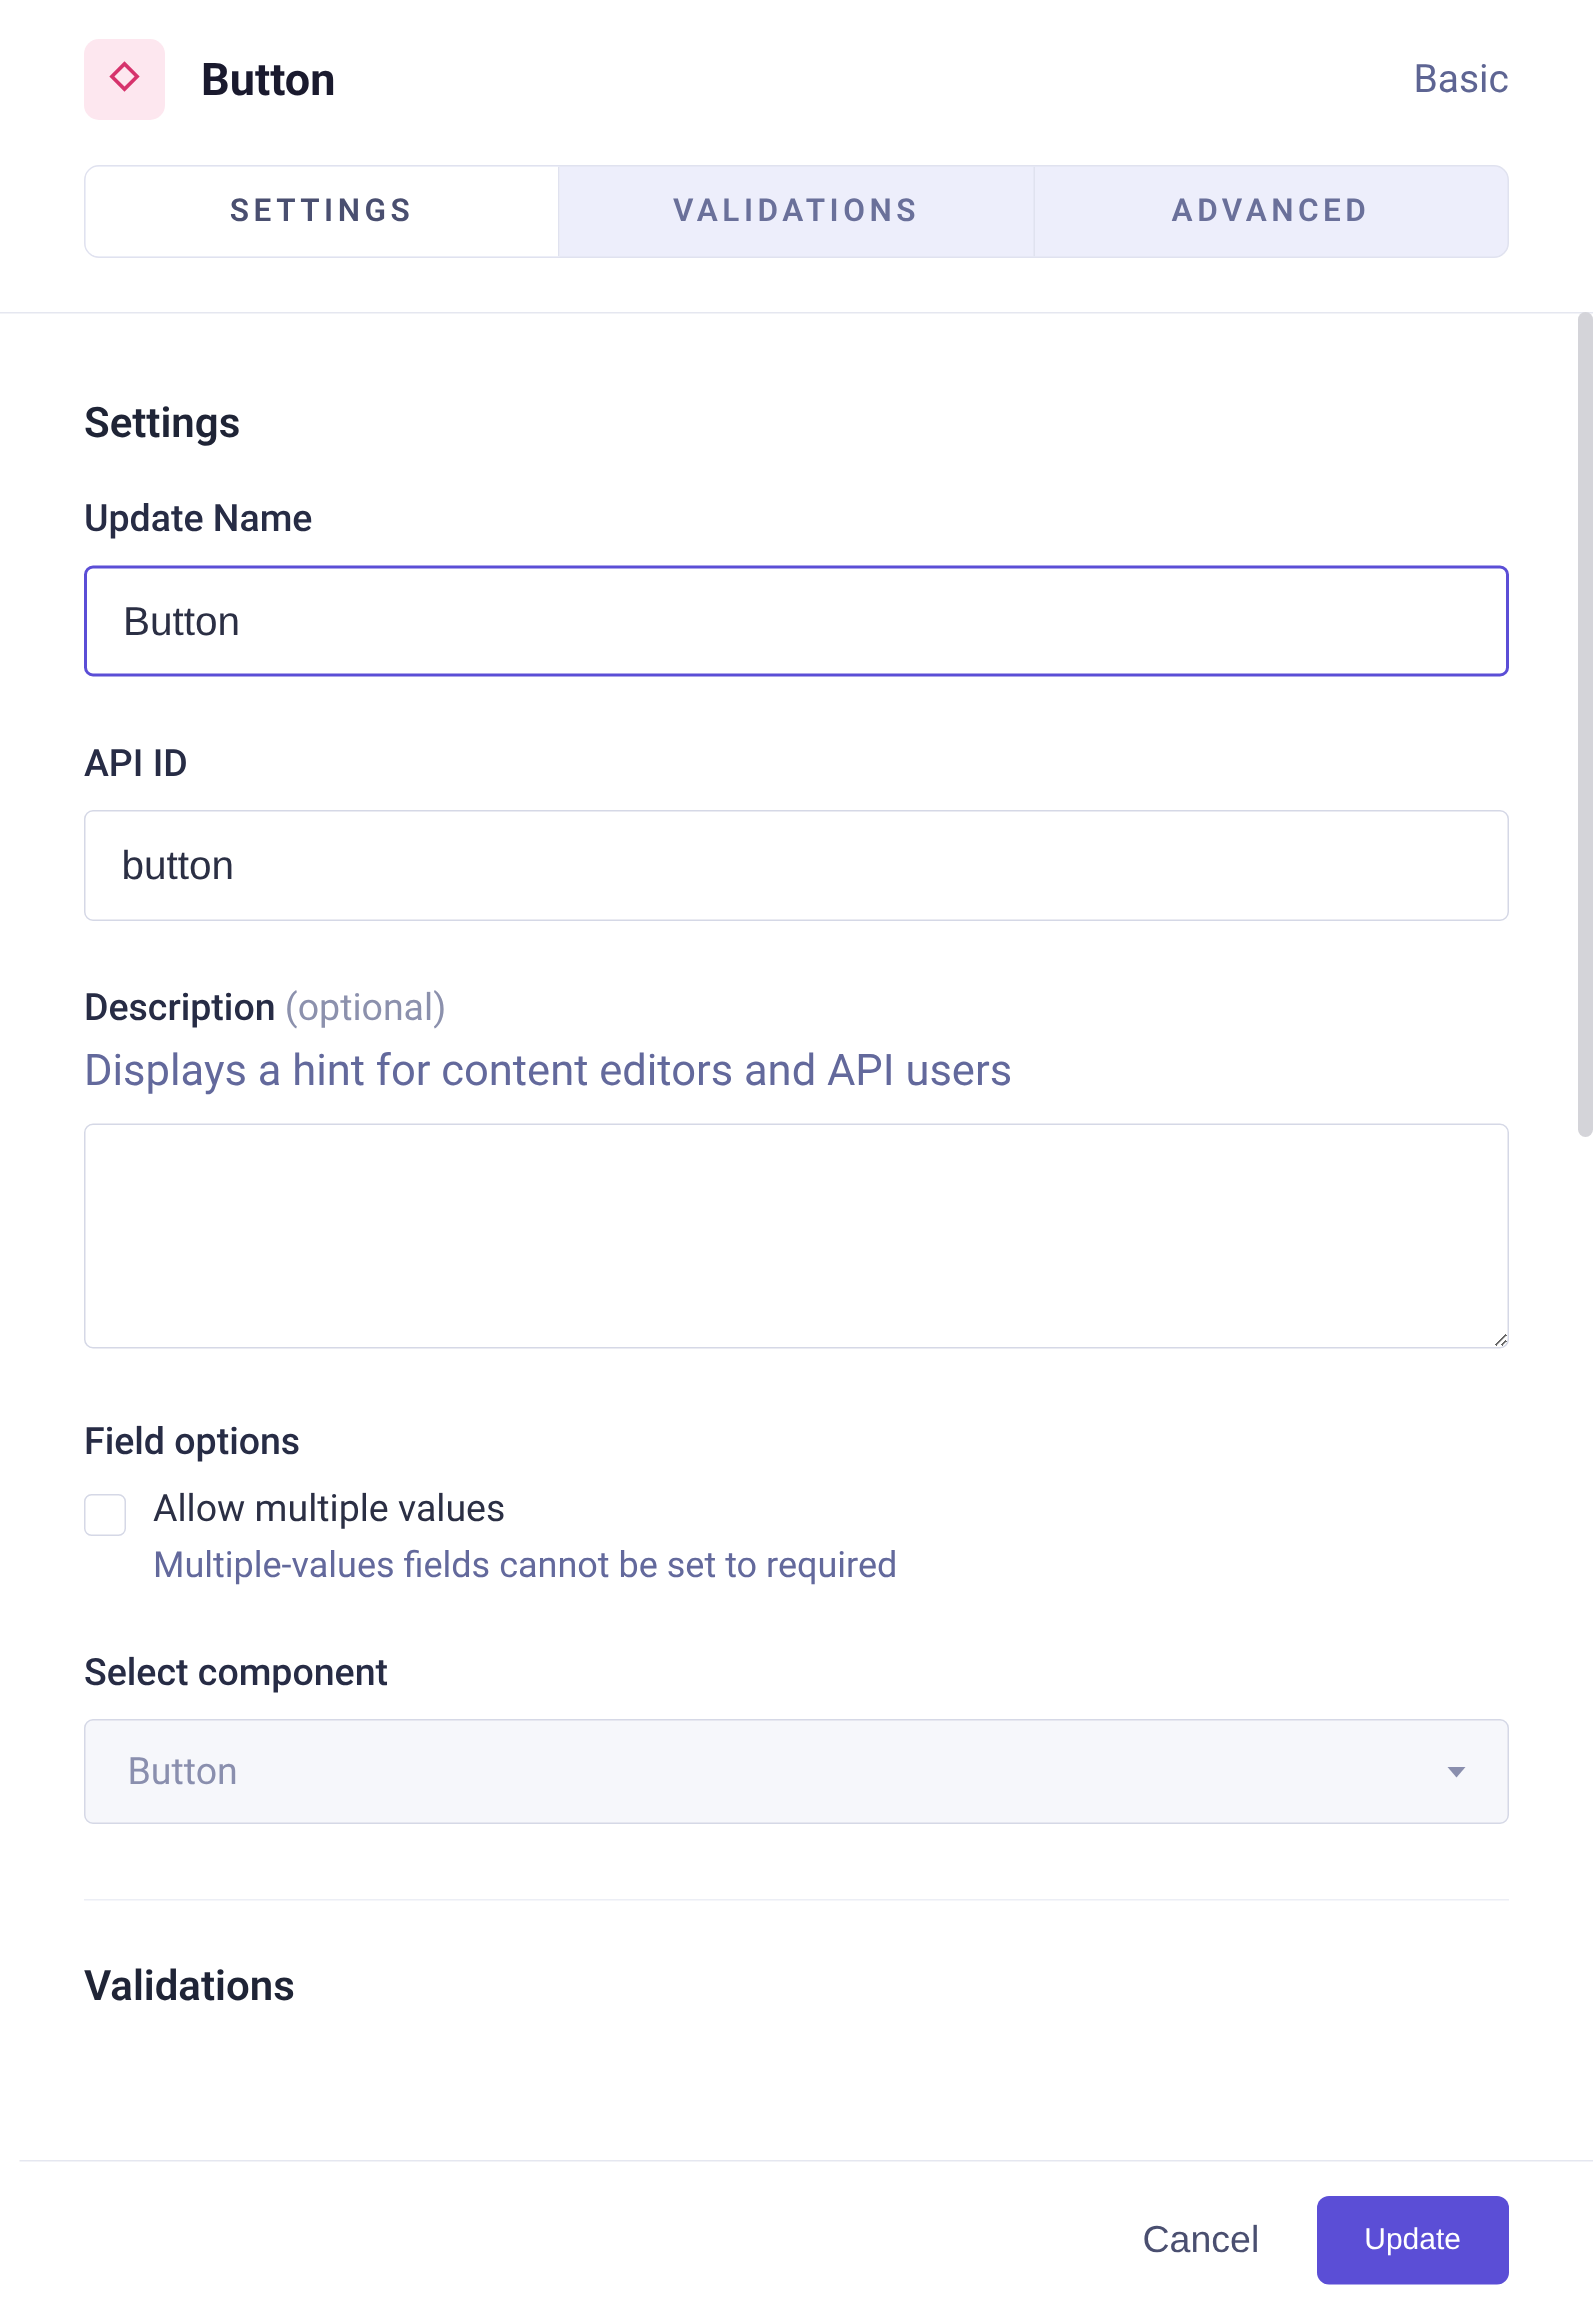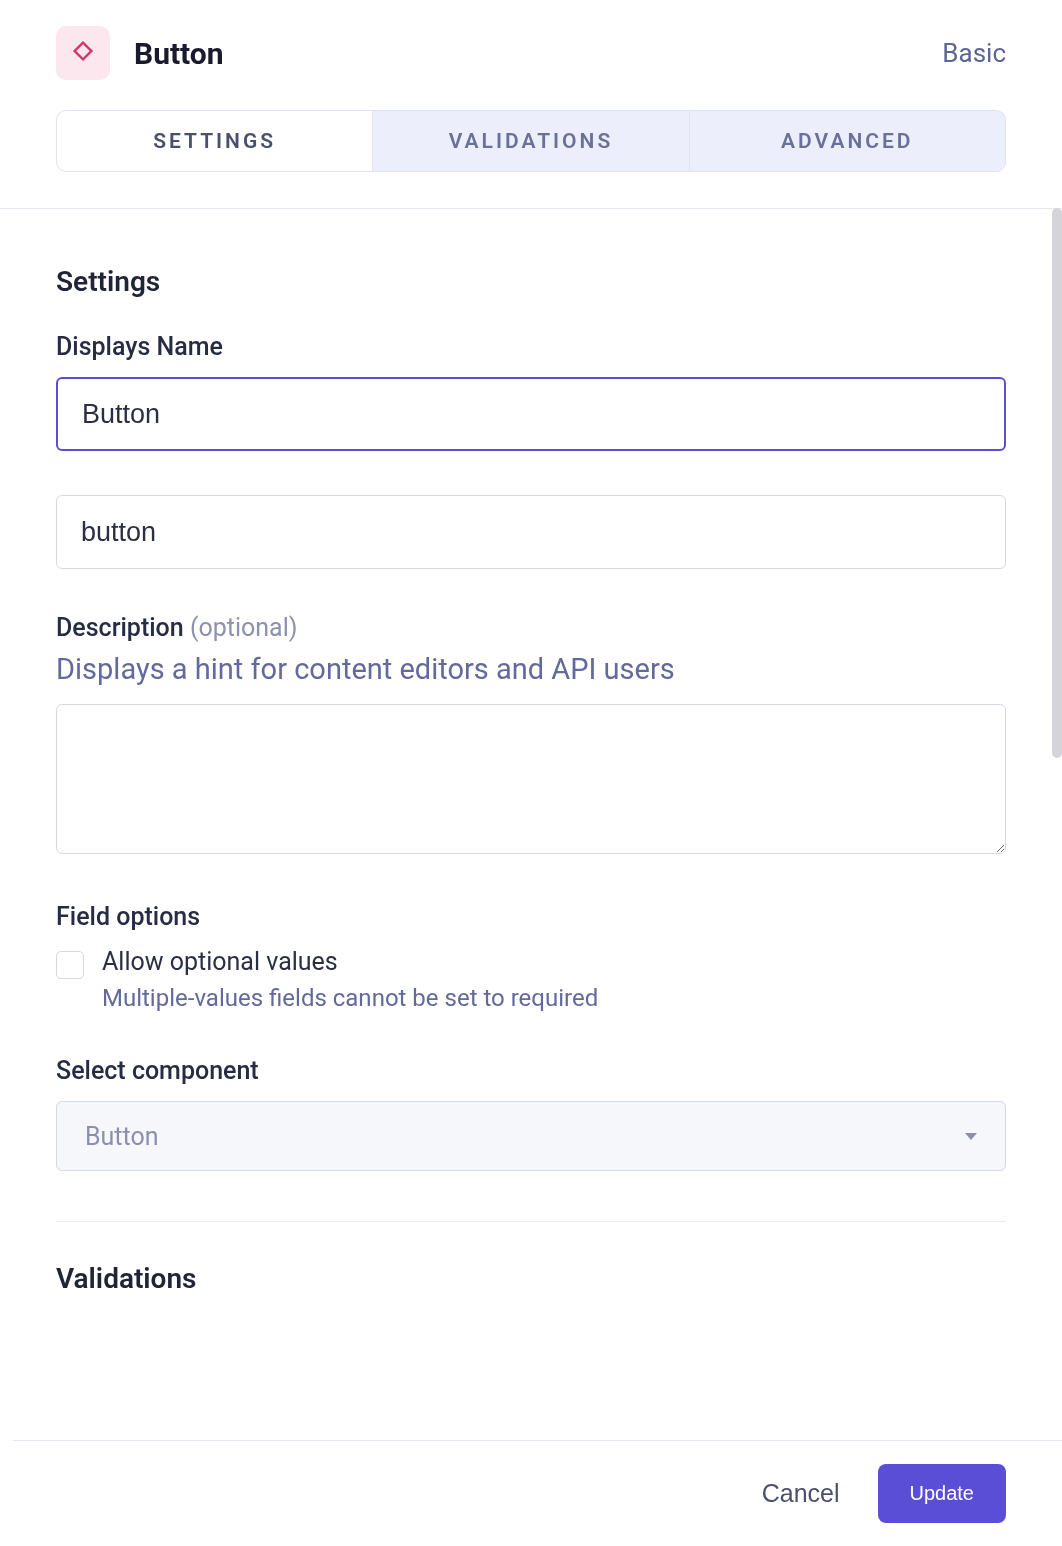--- a/index.html
+++ b/index.html
@@ -251,43 +251,44 @@
   </div>
 
   <hr class="divider-full">
 
   <div class="scroll-area">
     <div class="content">
 
       <div class="section-title">Settings</div>
 
       <div class="field-group">
-        <label class="field-label">Displays Name</label>
+        <label class="field-label">Update Name</label>
         <input class="text-input focused" type="text" value="Button" style="">
       </div>
 
       <div class="field-group">
+        <label class="field-label">API ID</label>
         <input class="text-input" type="text" value="button" style="">
       </div>
 
       <div class="field-group">
         <label class="field-label">
           <span>Description</span>
           <span class="optional">(optional)</span>
         </label>
         <div class="field-hint">Displays a hint for content editors and API users</div>
         <textarea class="textarea-input" style=""></textarea>
       </div>
 
       <div class="field-group">
         <label class="field-label">Field options</label>
         <div class="checkbox-row">
           <div class="checkbox-box"></div>
           <div>
-            <div class="checkbox-text">Allow optional values</div>
+            <div class="checkbox-text">Allow multiple values</div>
             <div class="checkbox-sub">Multiple-values fields cannot be set to required</div>
           </div>
         </div>
       </div>
 
       <div class="field-group">
         <label class="field-label">Select component</label>
         <div class="select-box">
           <span class="select-value">Button</span>
           <span class="caret"></span>

